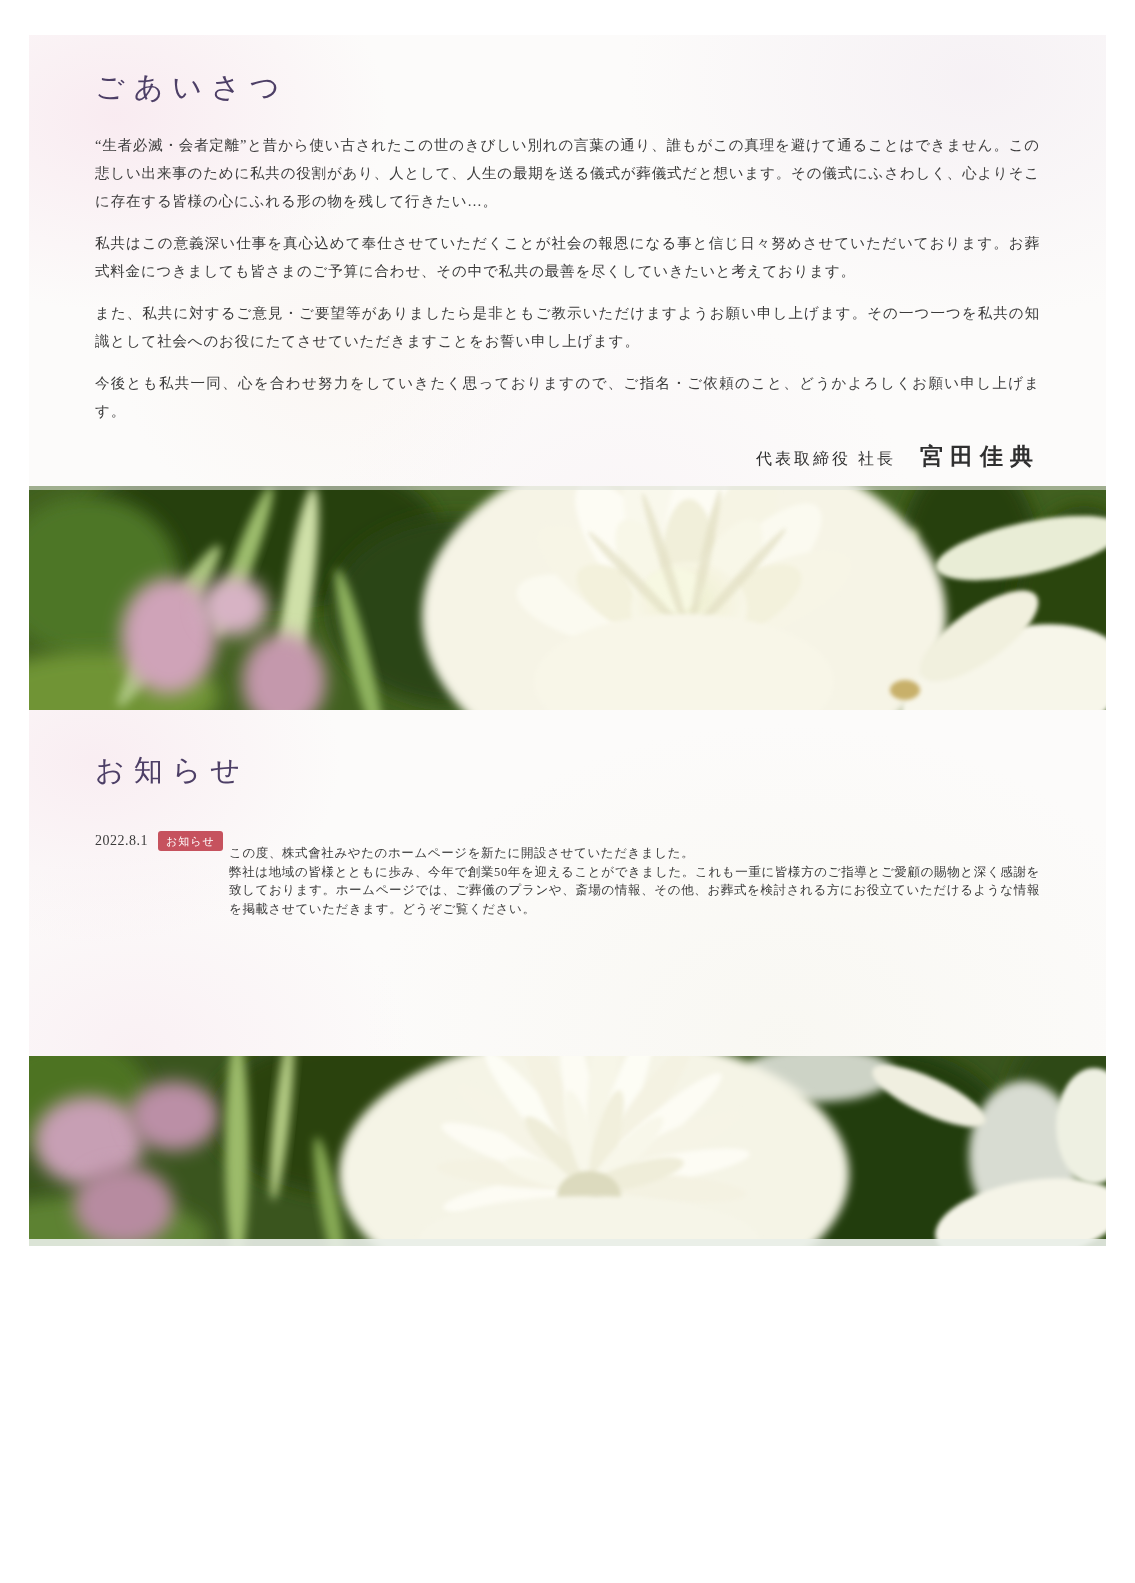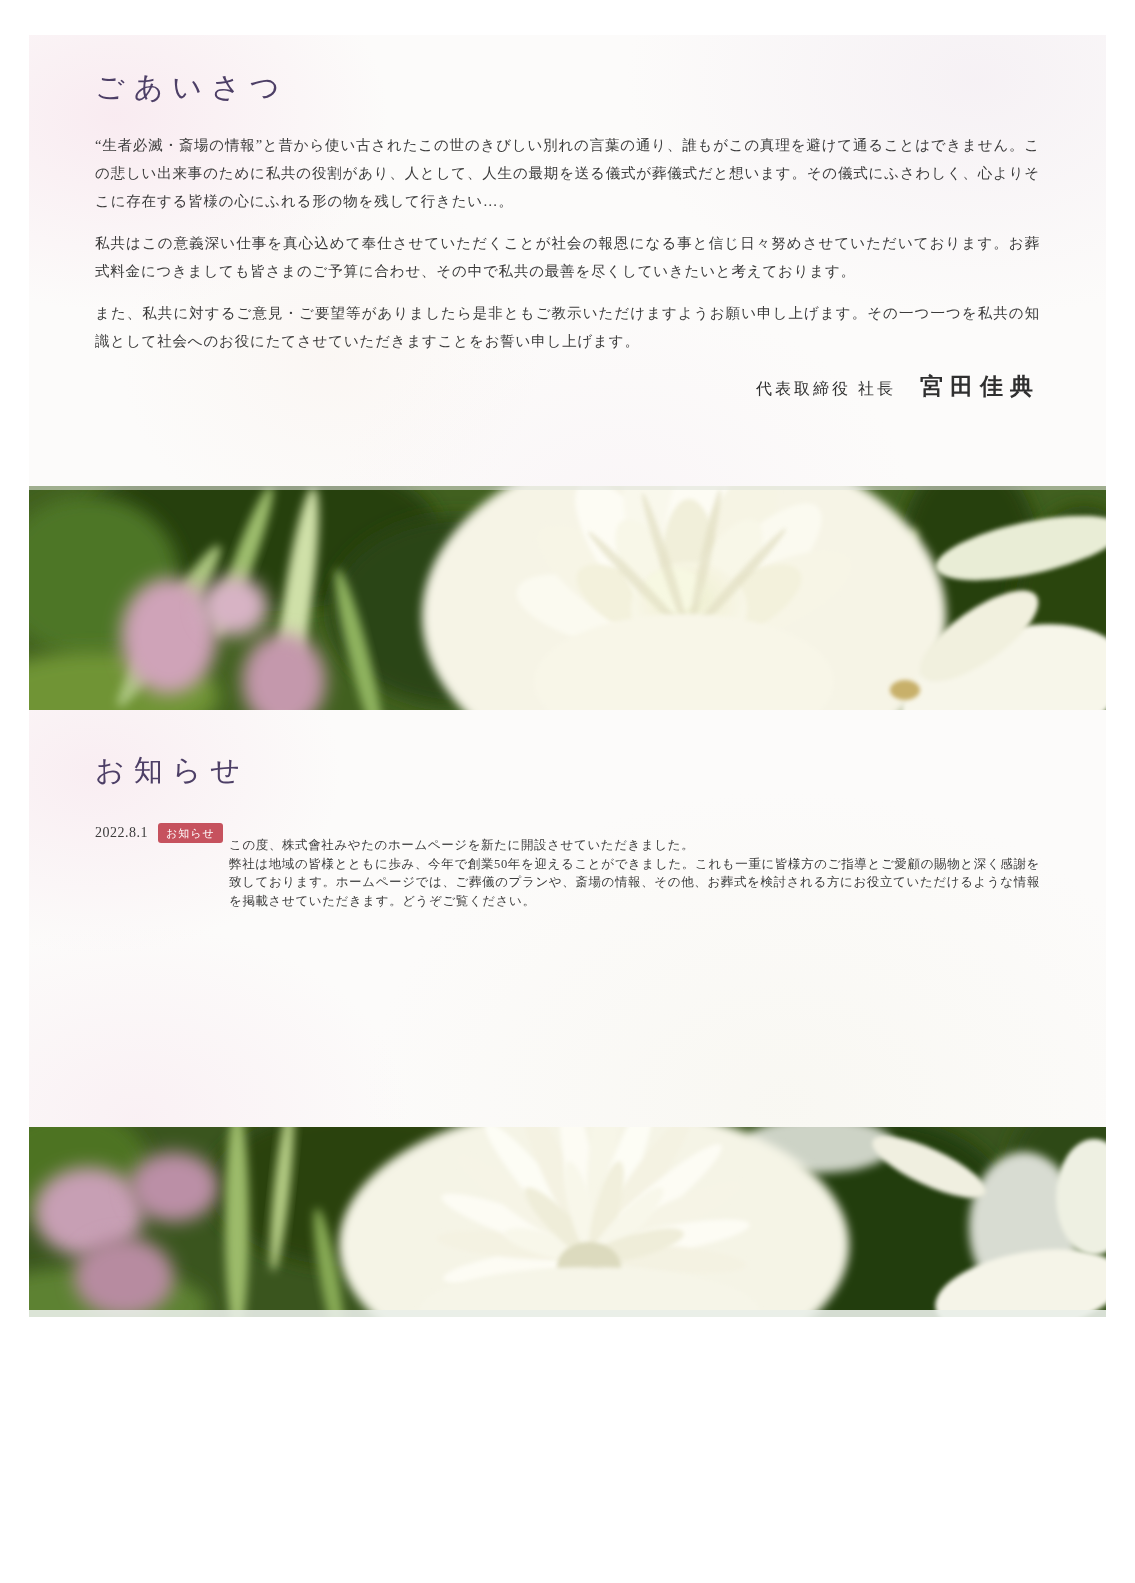--- a/index.html
+++ b/index.html
@@ -22,21 +22,21 @@
   .card-greeting{
     height:451px;
     background:
       radial-gradient(420px 300px at 8% 18%, rgba(246,222,233,.55), transparent 65%),
       radial-gradient(500px 340px at 88% 10%, rgba(244,238,243,.75), transparent 70%),
       radial-gradient(420px 320px at 55% 108%, rgba(248,241,245,.55), transparent 70%),
       radial-gradient(300px 260px at 28% 72%, rgba(250,244,240,.6), transparent 70%),
       #fcfbfa;
   }
   .card-news{
-    height:417px;
+    height:346px;
     background:
       radial-gradient(380px 280px at 6% 15%, rgba(246,224,234,.5), transparent 65%),
       radial-gradient(420px 300px at 10% 98%, rgba(247,228,237,.45), transparent 65%),
       radial-gradient(560px 420px at 70% 95%, rgba(248,247,241,.85), transparent 75%),
       #fcfbfa;
   }
   .section-title{
     margin:0;
     padding-top:31px;
     text-align:left;
@@ -71,21 +71,21 @@
   .signature .name{
     font-size:23px;
     letter-spacing:7px;
     font-weight:bold;
   }
 
   
   .news-item{
     display:flex;
     align-items:flex-start;
-    margin-top:32px;
+    margin-top:40px;
   }
   .news-meta{
     flex:0 0 134px;
     display:flex;
     align-items:center;
     white-space:nowrap;
   }
   .news-date{
     font-size:14px;
     letter-spacing:0.5px;
@@ -127,23 +127,24 @@
   .photo-band svg{display:block;width:100%;height:100%;}
 </style>
 </head>
 <body>
 
 <div class="column">
 
   <section class="card card-greeting">
     <h2 class="section-title">ごあいさつ</h2>
     <div class="greeting-text">
-      <p class="first">“生者必滅・斎場の情報”と昔から使い古されたこの世のきびしい別れの言葉の通り、誰もがこの真理を避けて通ることはできません。この悲しい出来事のために私共の役割があり、人として、人生の最期を送る儀式が葬儀式だと想います。その儀式にふさわしく、心よりそこに存在する皆様の心にふれる形の物を残して行きたい…。</p>
+      <p class="first">“生者必滅・会者定離”と昔から使い古されたこの世のきびしい別れの言葉の通り、誰もがこの真理を避けて通ることはできません。この悲しい出来事のために私共の役割があり、人として、人生の最期を送る儀式が葬儀式だと想います。その儀式にふさわしく、心よりそこに存在する皆様の心にふれる形の物を残して行きたい…。</p>
       <p>私共はこの意義深い仕事を真心込めて奉仕させていただくことが社会の報恩になる事と信じ日々努めさせていただいております。お葬式料金につきましても皆さまのご予算に合わせ、その中で私共の最善を尽くしていきたいと考えております。</p>
       <p>また、私共に対するご意見・ご要望等がありましたら是非ともご教示いただけますようお願い申し上げます。その一つ一つを私共の知識として社会へのお役にたてさせていただきますことをお誓い申し上げます。</p>
+      <p>今後とも私共一同、心を合わせ努力をしていきたく思っておりますので、ご指名・ご依頼のこと、どうかよろしくお願い申し上げます。</p>
     </div>
     <div class="signature">
       <span class="role">代表取締役 社長</span><span class="name">宮田佳典</span>
     </div>
   </section>
 
   <div class="photo-band band-1">
     <svg viewBox="0 0 1077 224" preserveAspectRatio="none" aria-hidden="true">
       <defs>
         <filter id="b9" x="-40%" y="-40%" width="180%" height="180%">

